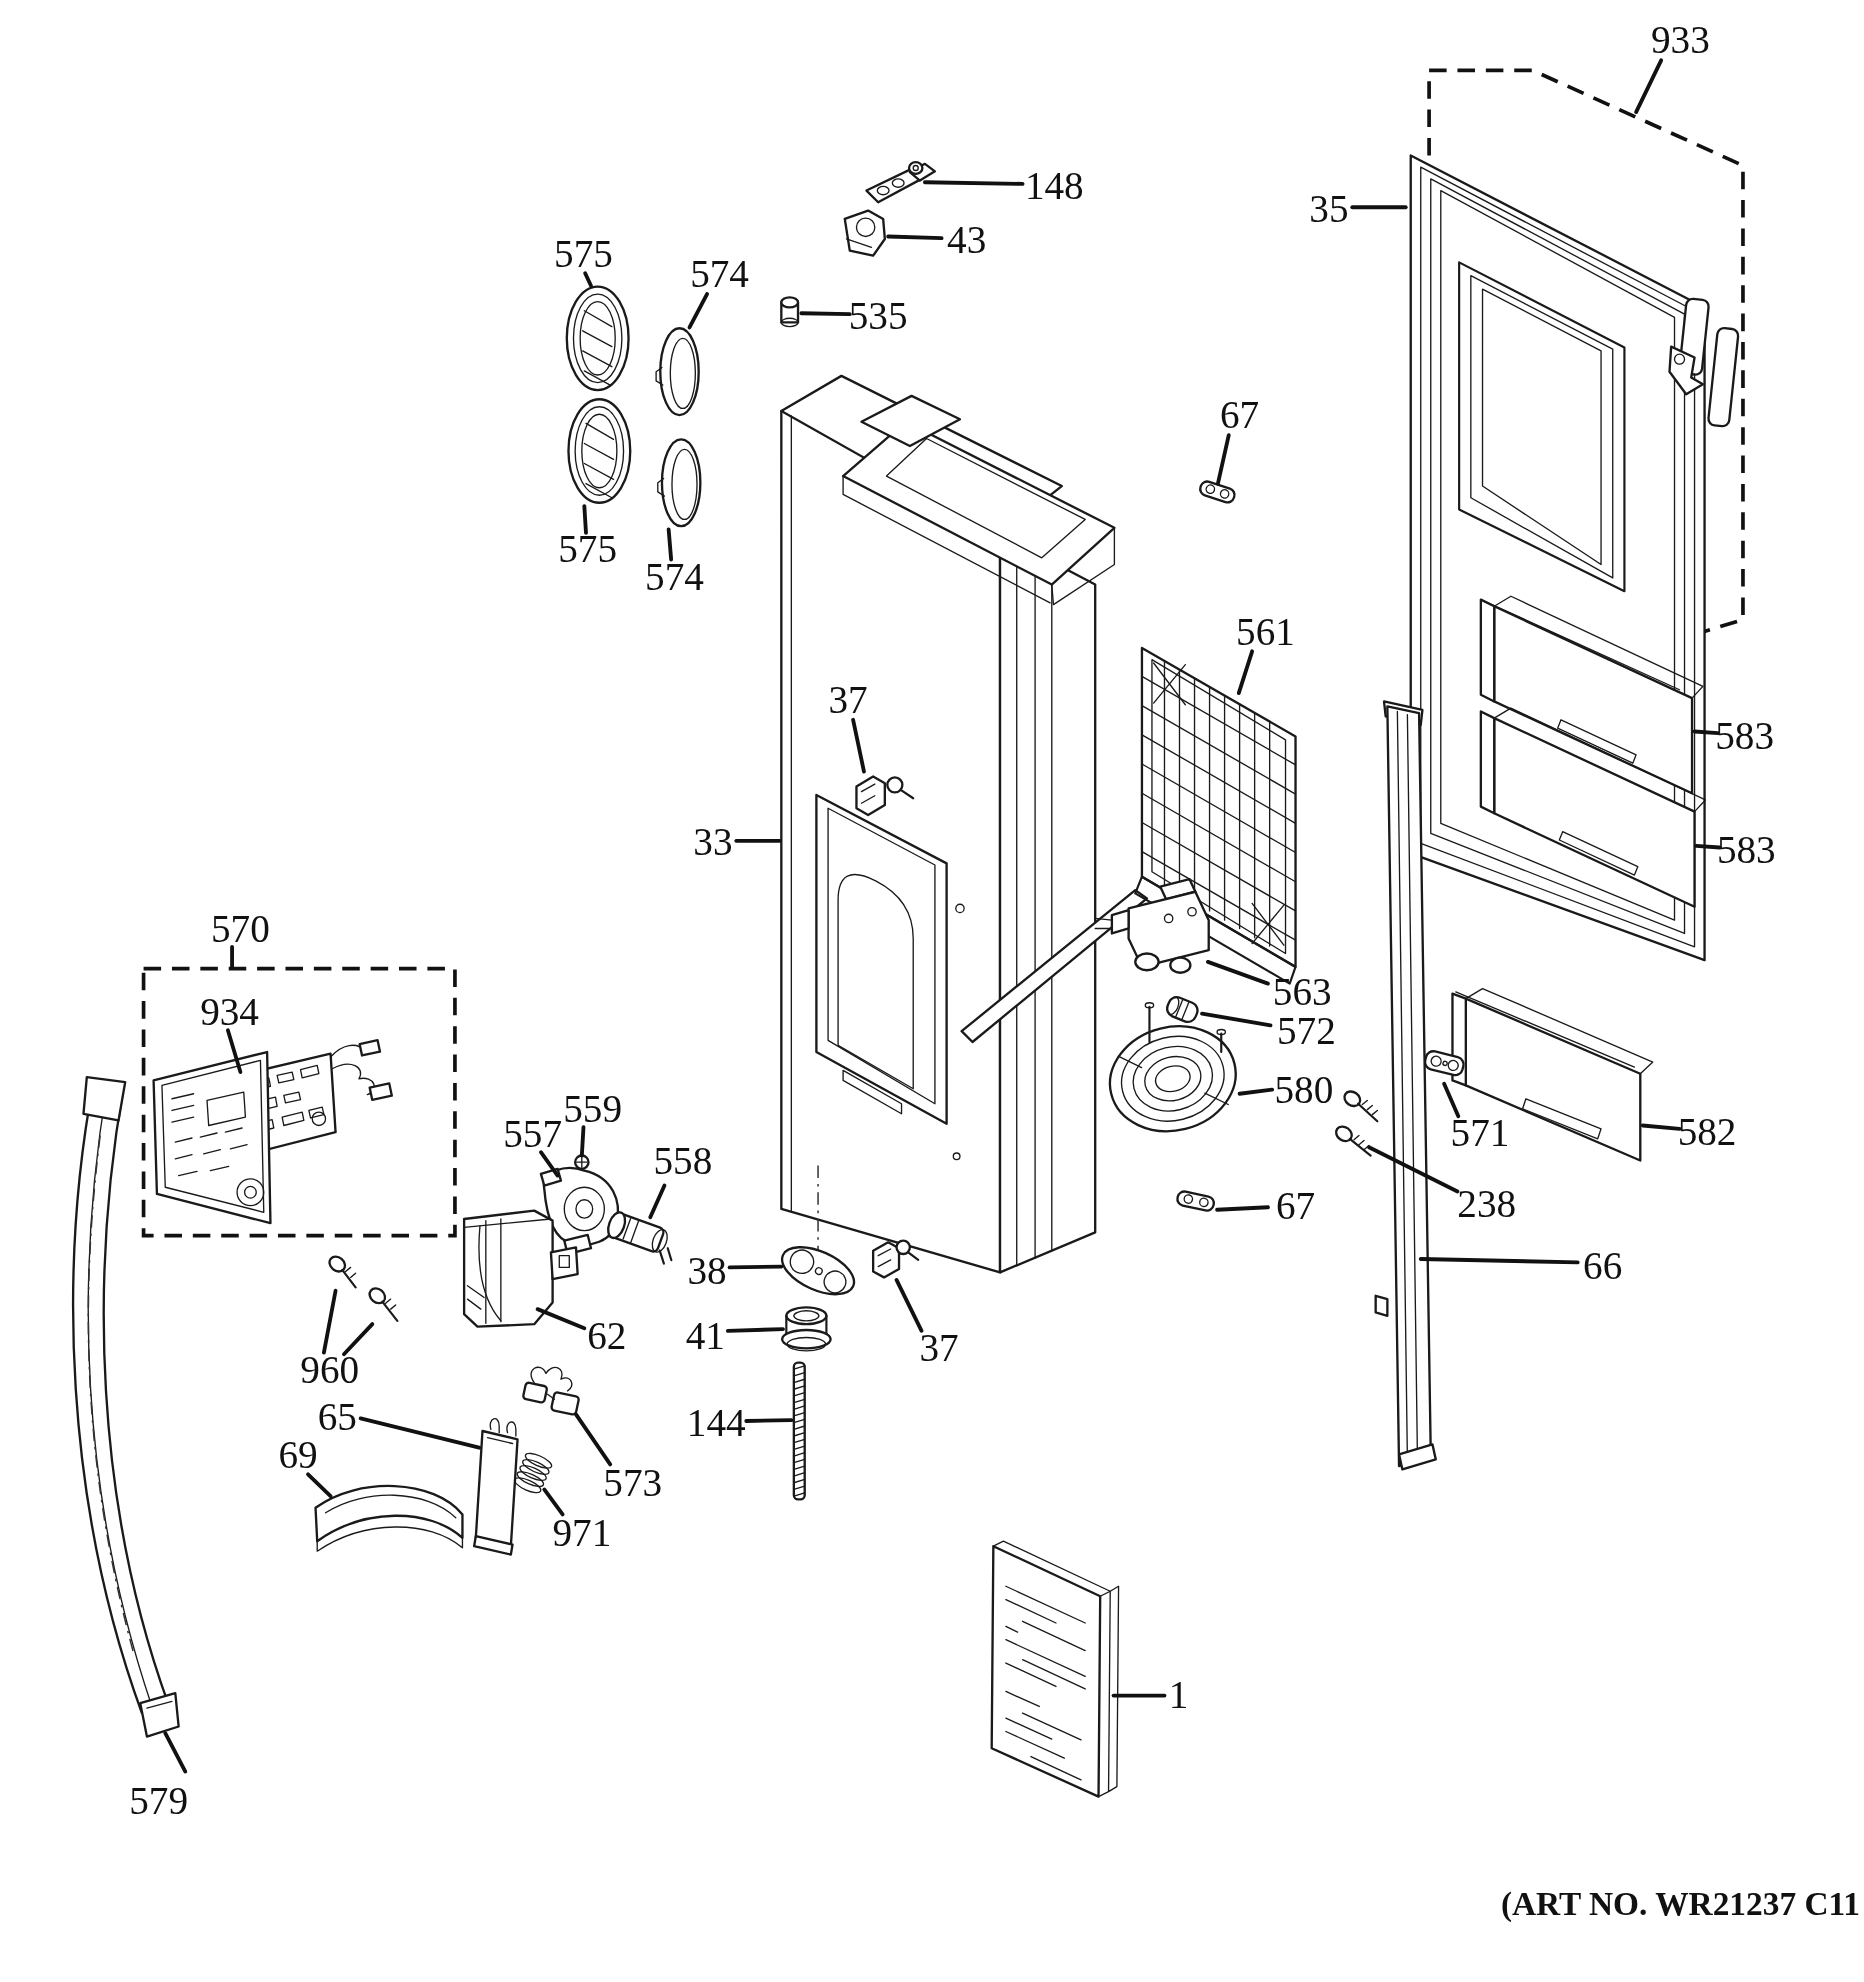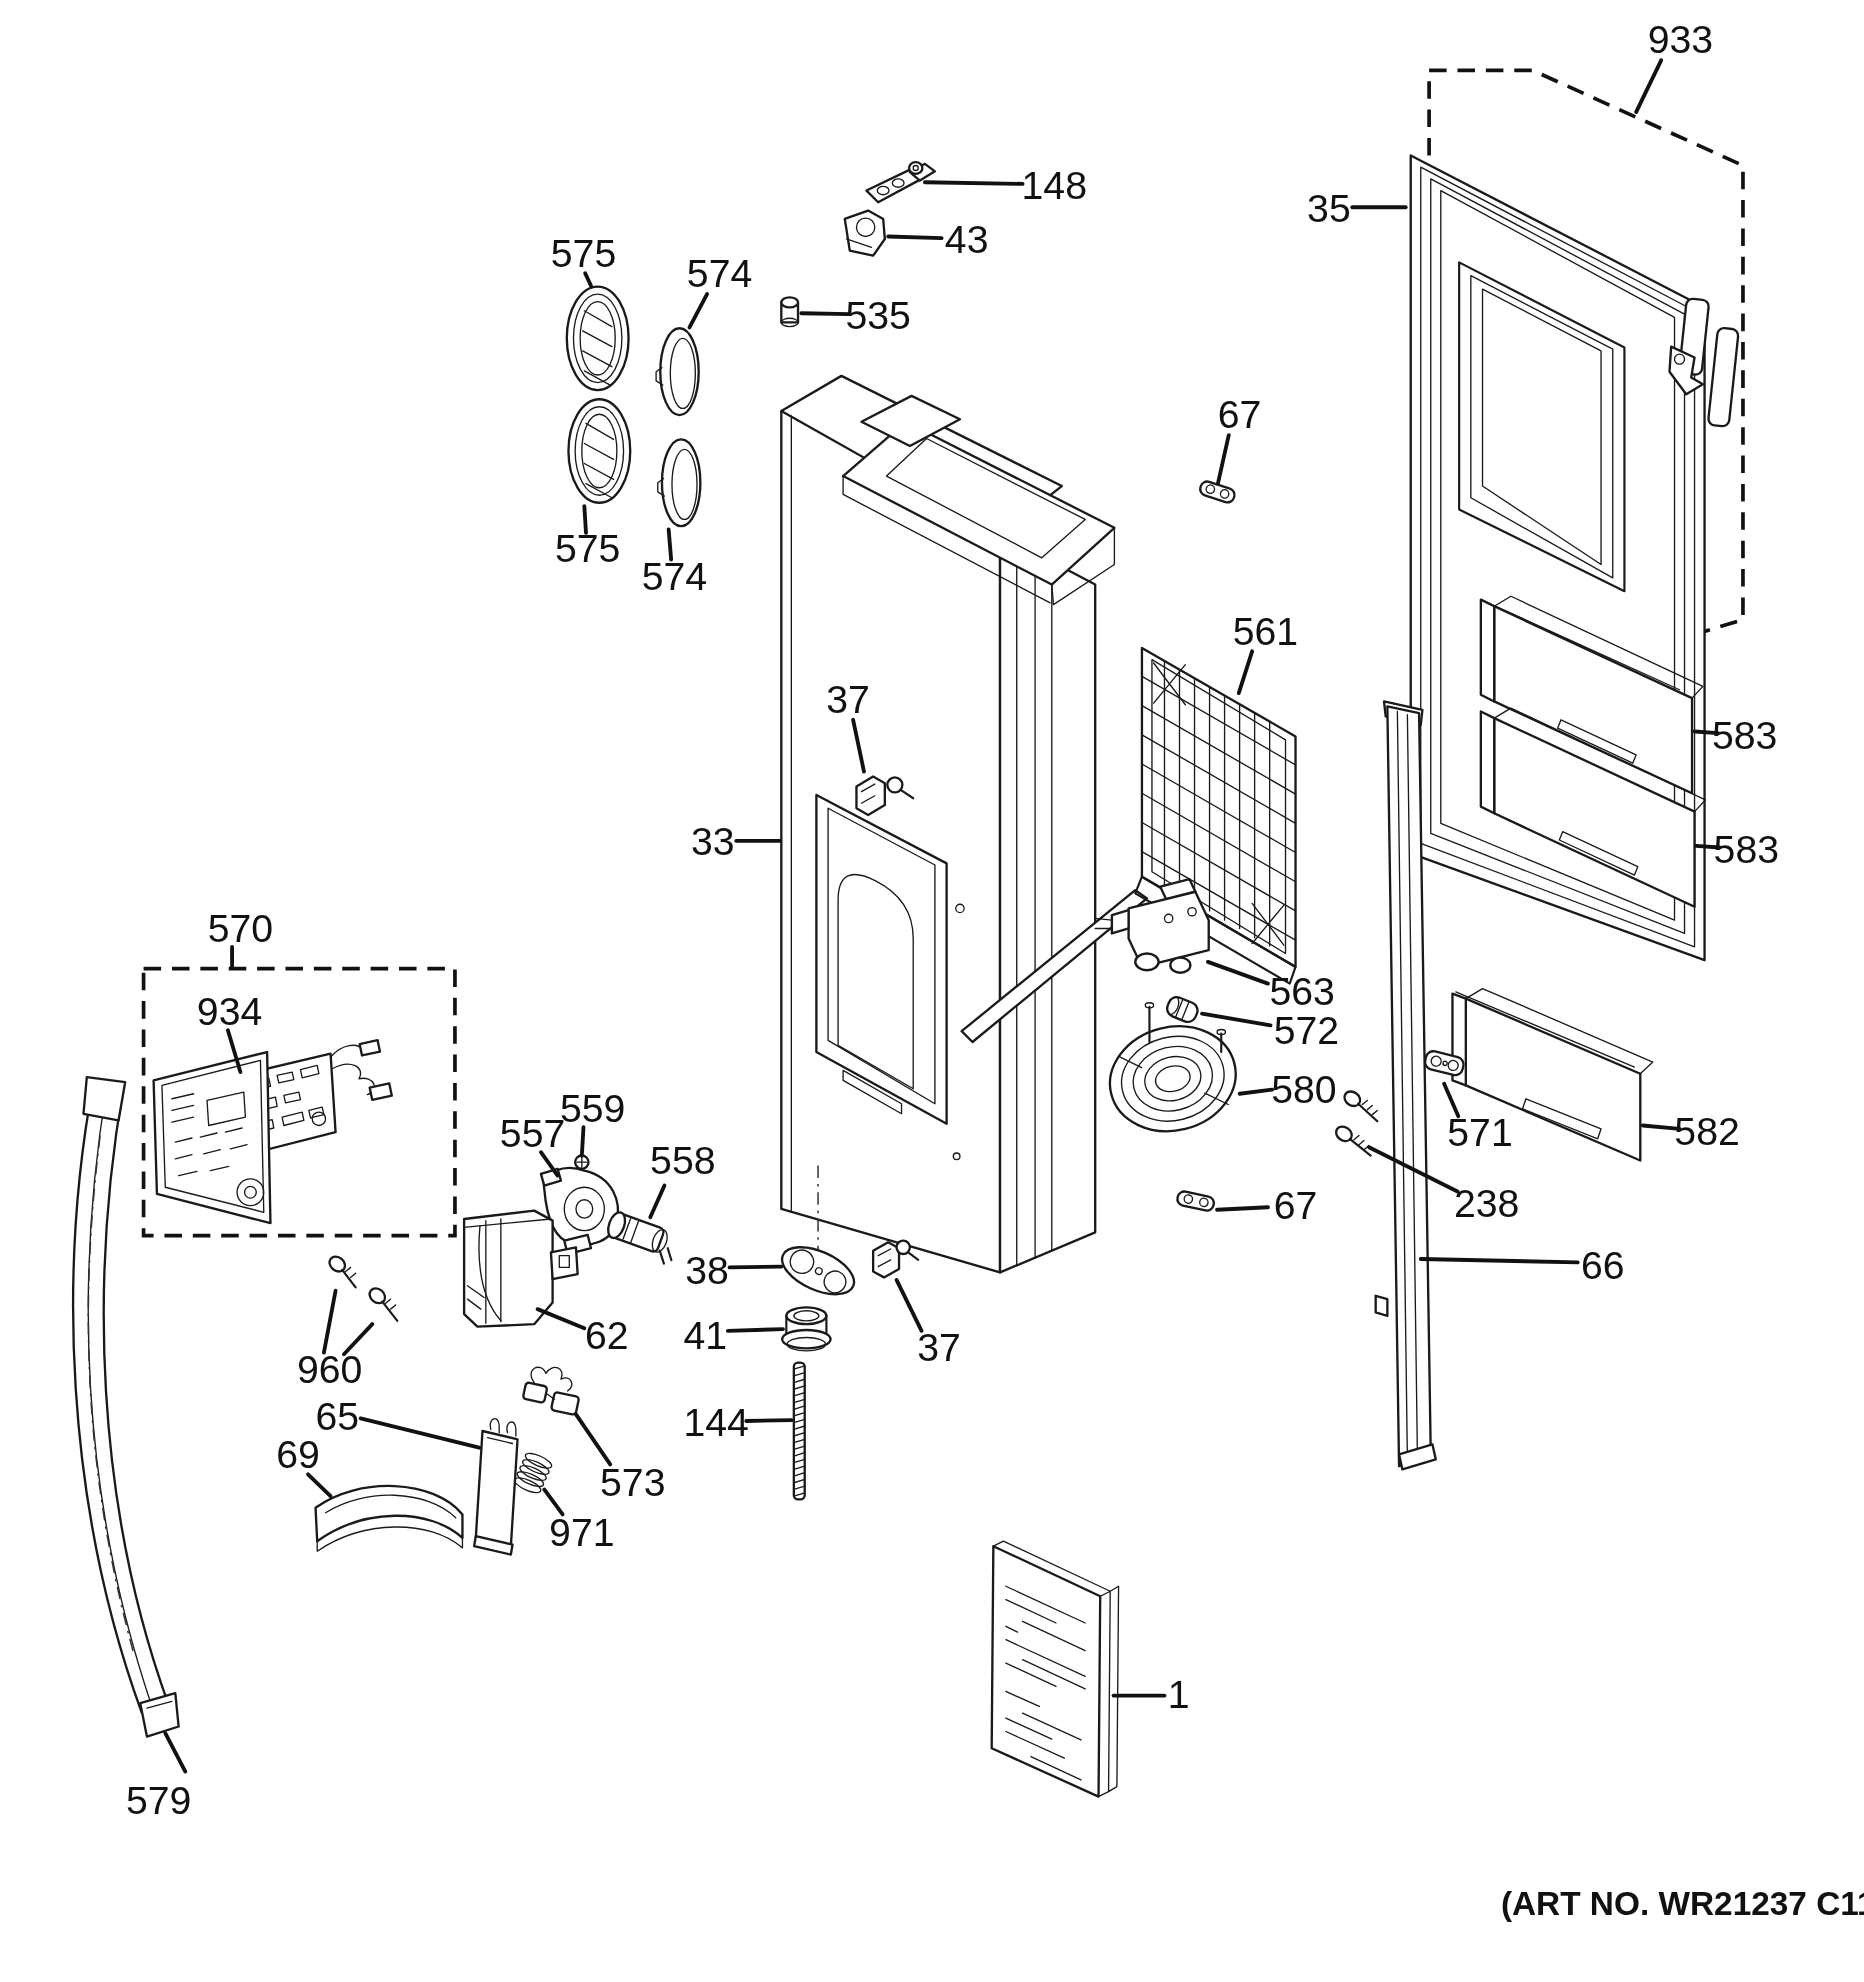--- a/index.html
+++ b/index.html
@@ -1,17 +1,17 @@
 <!DOCTYPE html>
 <html style="font-size:13.4px"><head>
 <meta charset="utf-8">
 <style>
   html,body{margin:0;padding:0;background:#ffffff;}
   .stage{position:relative;width:1864px;height:1983px;background:#fff;overflow:hidden;
-         font-family:Liberation Sans, sans-serif;}
+         font-family:Liberation Serif, serif;}
   svg{display:block}
   .ln{fill:none;stroke:#1a1a1a;stroke-width:2.6;stroke-linejoin:round;stroke-linecap:round}
   .th{fill:none;stroke:#1a1a1a;stroke-width:1.6;stroke-linejoin:round;stroke-linecap:round}
   .fw{fill:#ffffff;stroke:#1a1a1a;stroke-width:2.8;stroke-linejoin:round}
   .ldr{stroke:#111;stroke-width:4.6;stroke-linecap:round}
   .dash{fill:none;stroke:#111;stroke-width:4.4;stroke-dasharray:21 13}
   .axis{fill:none;stroke:#333;stroke-width:1.8;stroke-dasharray:15 7 3 7}
   text.callout{font-size:47px;fill:#111;text-anchor:middle;font-weight:500;}
   text.artno{font-size:40px;fill:#111;font-weight:bold;text-anchor:start;}
 </style>

